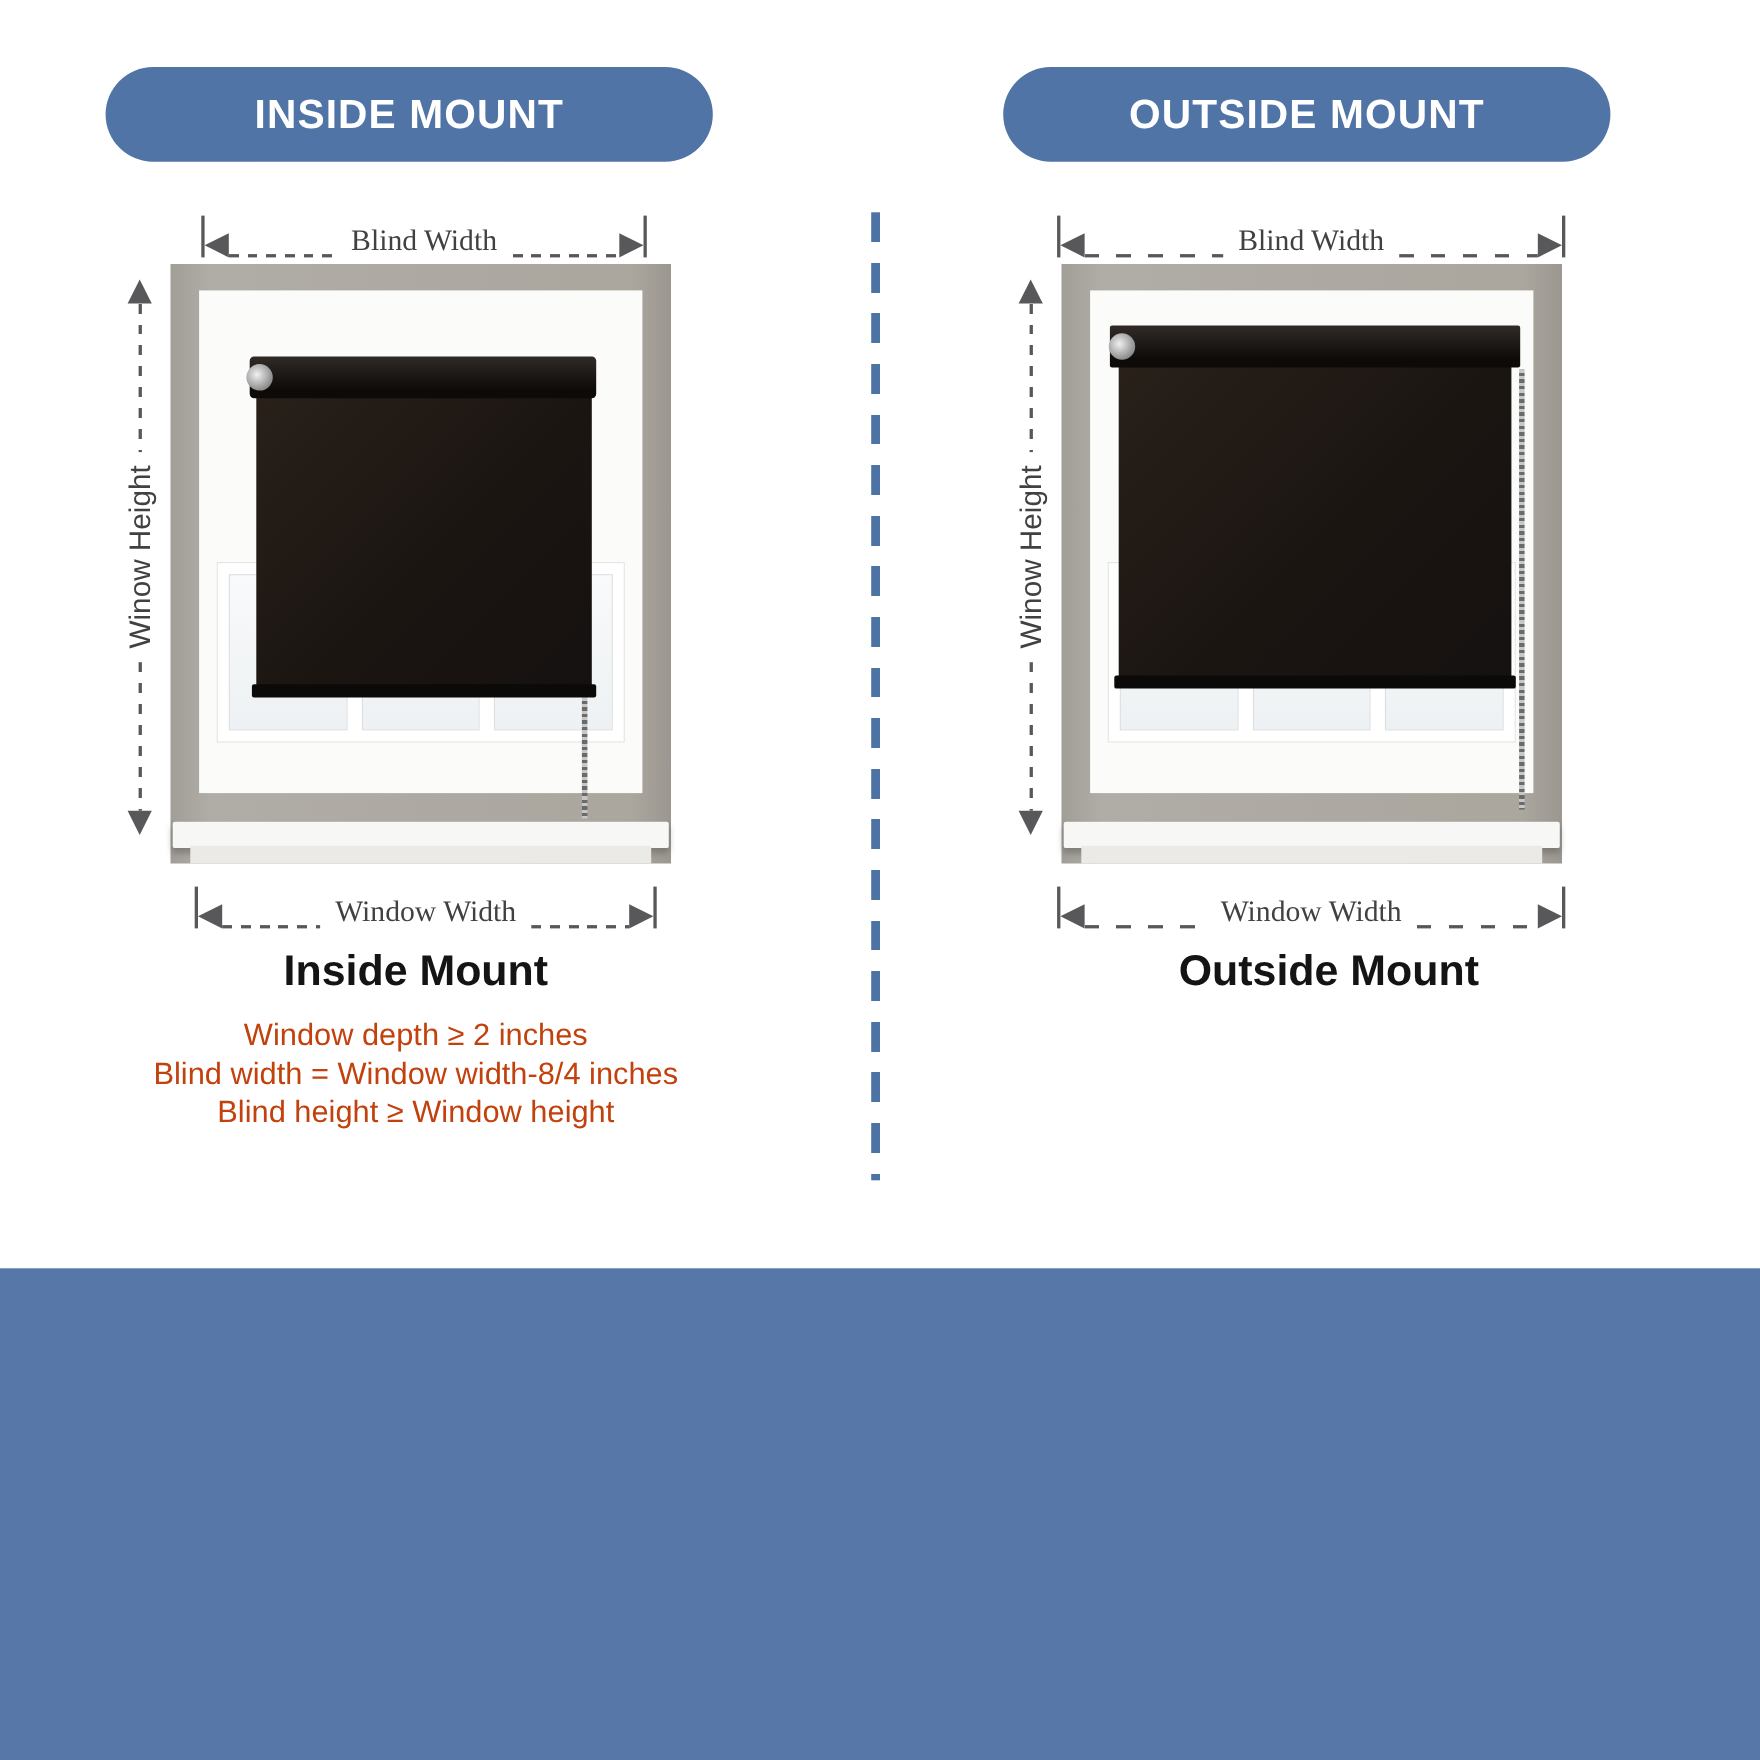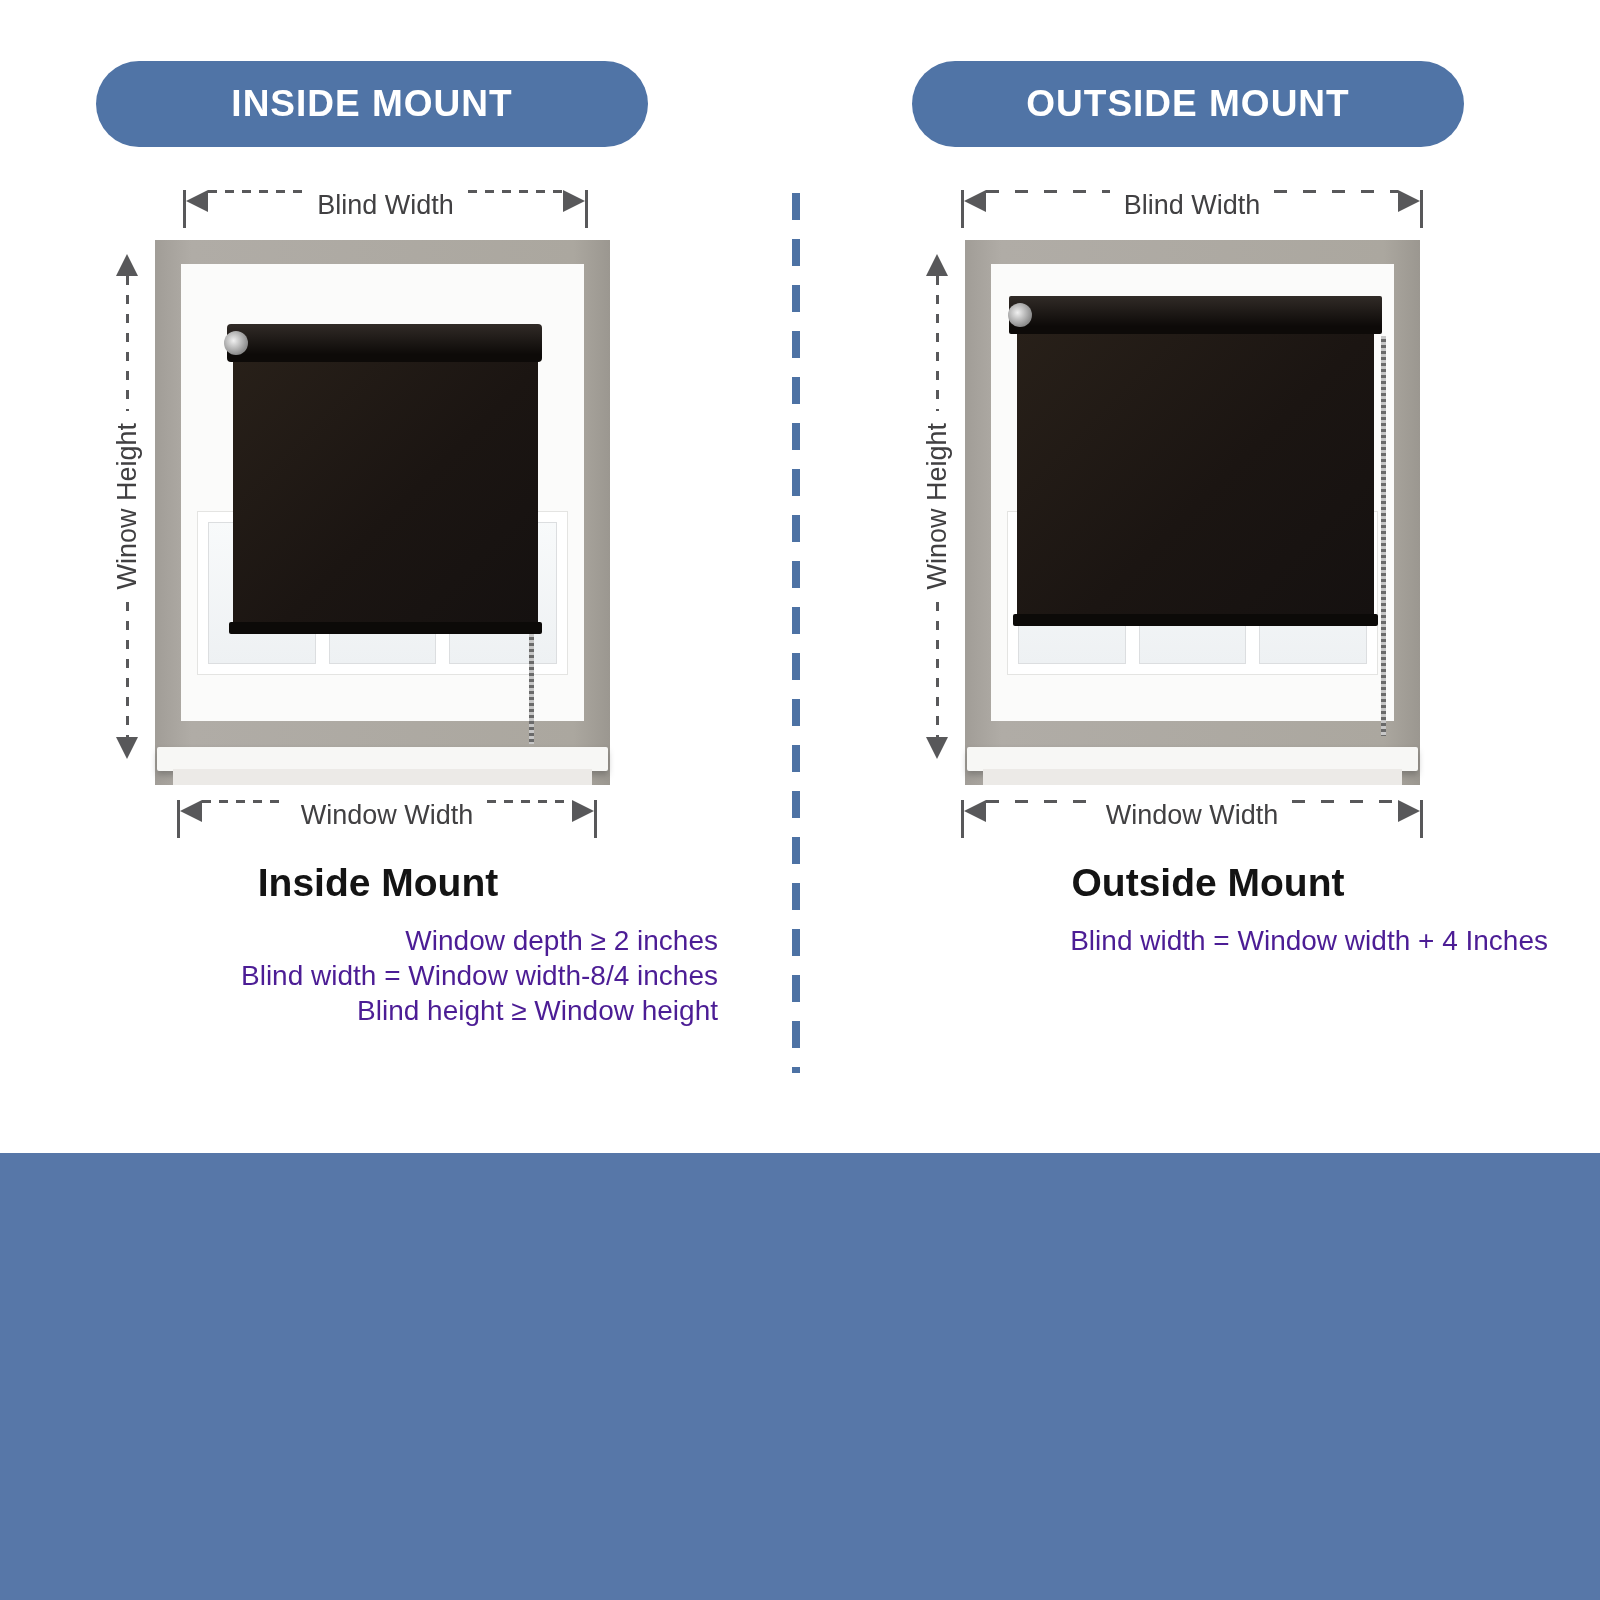--- a/index.html
+++ b/index.html
@@ -17,21 +17,21 @@
   
   .divider{position:absolute;left:792px;top:178px;width:8px;height:880px;
            background:repeating-linear-gradient(to bottom,#4d72a4 0 27px,transparent 27px 46px);}
 
   
   .illu{position:absolute;width:545px;height:680px;}
   .illu.left{left:105px;top:167px;}
   .illu.right{left:915px;top:167px;}
 
   
-  .dim-h{position:absolute;display:flex;align-items:flex-start;height:44px;}
+  .dim-h{position:absolute;display:flex;align-items:flex-end;height:44px;font-family:Liberation Serif, serif;}
   .dim-h .tick{width:3px;height:38px;background:#58585a;flex:0 0 auto;}
   .dim-h .head-l{width:0;height:0;border-top:11px solid transparent;border-bottom:11px solid transparent;
                  border-right:22px solid #58585a;flex:0 0 auto;}
   .dim-h .head-r{width:0;height:0;border-top:11px solid transparent;border-bottom:11px solid transparent;
                  border-left:22px solid #58585a;flex:0 0 auto;}
   .dim-h .dash{flex:1 1 auto;height:3px;background:repeating-linear-gradient(to right,#58585a 0 9px,transparent 9px 17px);}
   .illu.right .dim-h .dash{background:repeating-linear-gradient(to right,#58585a 0 13px,transparent 13px 29px);}
   .dim-h .lbl{padding:0 14px;font-size:27px;color:#414042;white-space:nowrap;}
 
   
@@ -67,21 +67,21 @@
                 background:repeating-linear-gradient(to bottom,#c7c7c7 0 3px,#6a6a6a 3px 6px);}
 
   .illu .blind.inside{left:72px;right:68px;top:84px;height:300px;}
   .illu .blind.inside .chain{right:8px;height:380px;}
   .illu .blind.outside{left:46px;right:42px;top:56px;height:320px;}
   .illu .blind.outside .cassette{left:-2px;right:-4px;border-radius:2px;}
   .illu .blind.outside .chain{right:-8px;height:400px;}
 
   
   .mount-head{position:absolute;width:660px;text-align:center;font-size:39px;font-weight:bold;color:#141414;}
-  .mount-specs{position:absolute;width:680px;text-align:right;font-size:28px;color:#4c1d95;line-height:35px;}
+  .mount-specs{position:absolute;width:680px;text-align:center;font-size:28px;color:#c2410c;line-height:35px;}
   .mh-left{left:48px;top:846px;} .ms-left{left:38px;top:908px;}
   .mh-right{left:878px;top:846px;} .ms-right{left:868px;top:908px;}
 
   
   .package{position:absolute;left:0;top:1138px;width:1600px;height:462px;background:#5777a8;}
 </style>
 </head>
 <body>
 
 <div id="stage">
@@ -192,21 +192,20 @@
   </div>
 
   <div class="mount-head mh-left">Inside Mount</div>
   <div class="mount-specs ms-left">
     <div>Window depth ≥ 2 inches</div>
     <div>Blind width = Window width-8/4 inches</div>
     <div>Blind height ≥ Window height</div>
   </div>
   <div class="mount-head mh-right">Outside Mount</div>
   <div class="mount-specs ms-right">
-    <div>Blind width = Window width + 4 Inches</div>
   </div>
 
   <div class="package">
     
 
     
     
 
     
     

